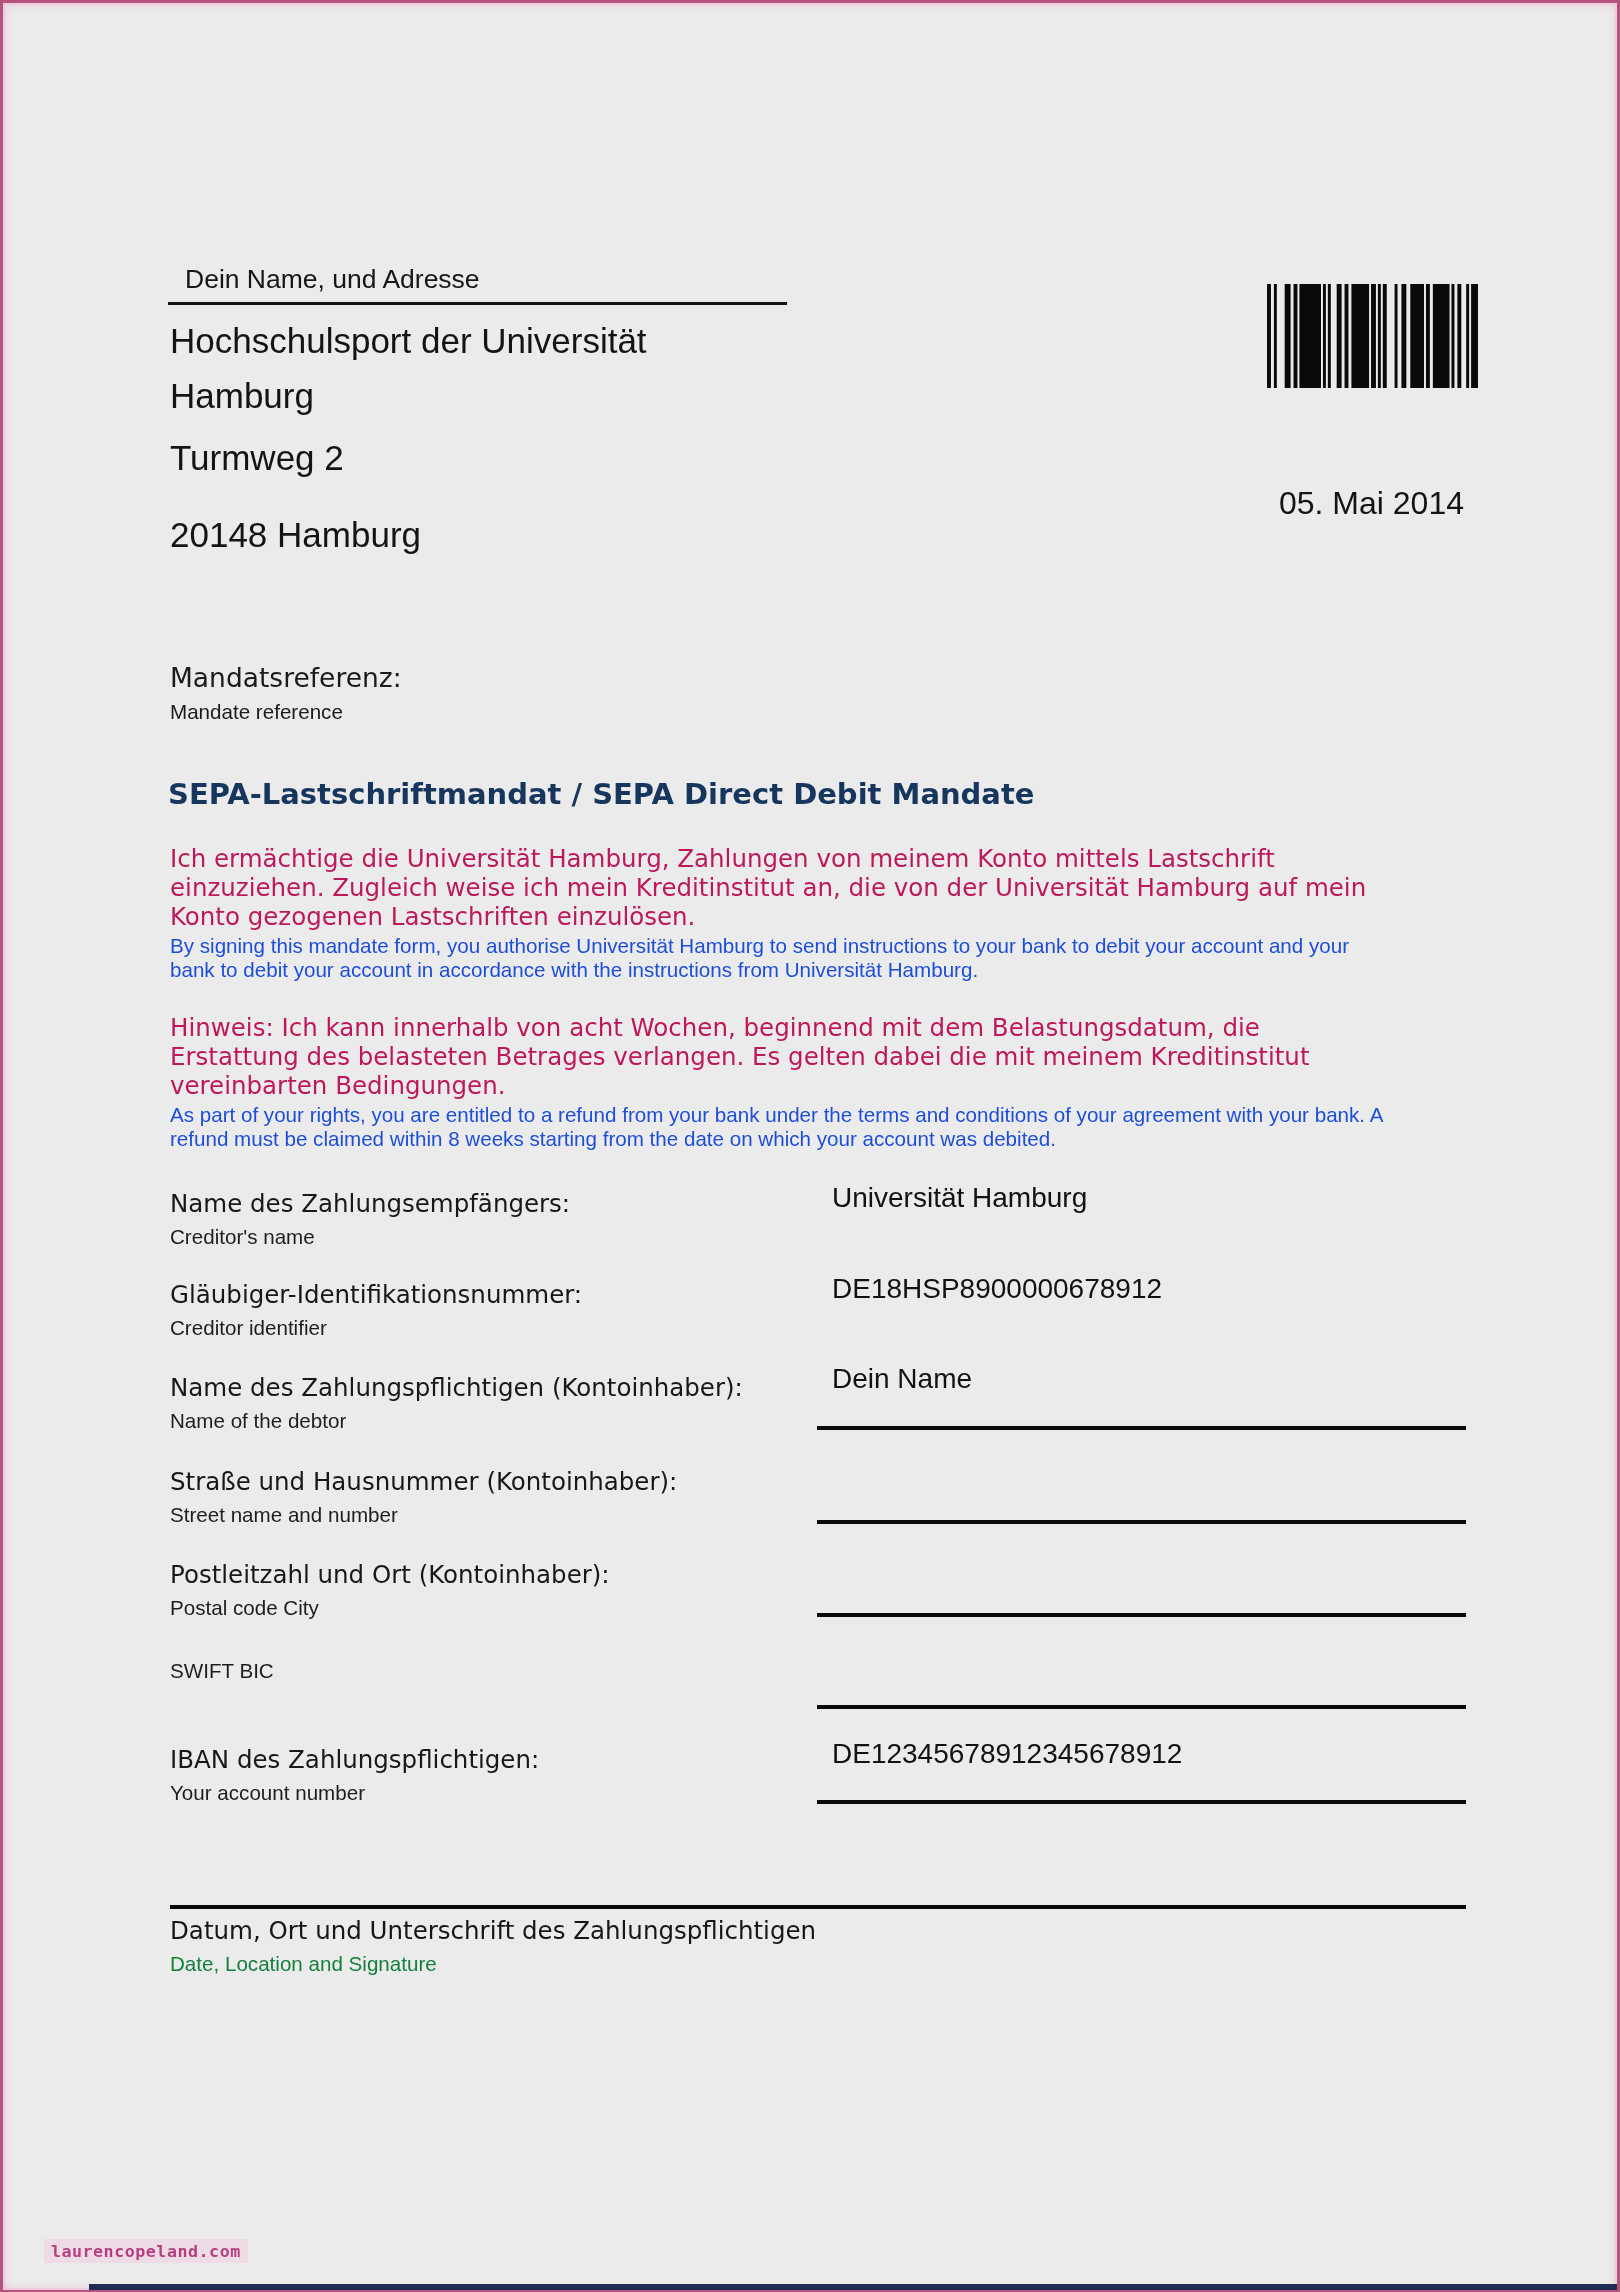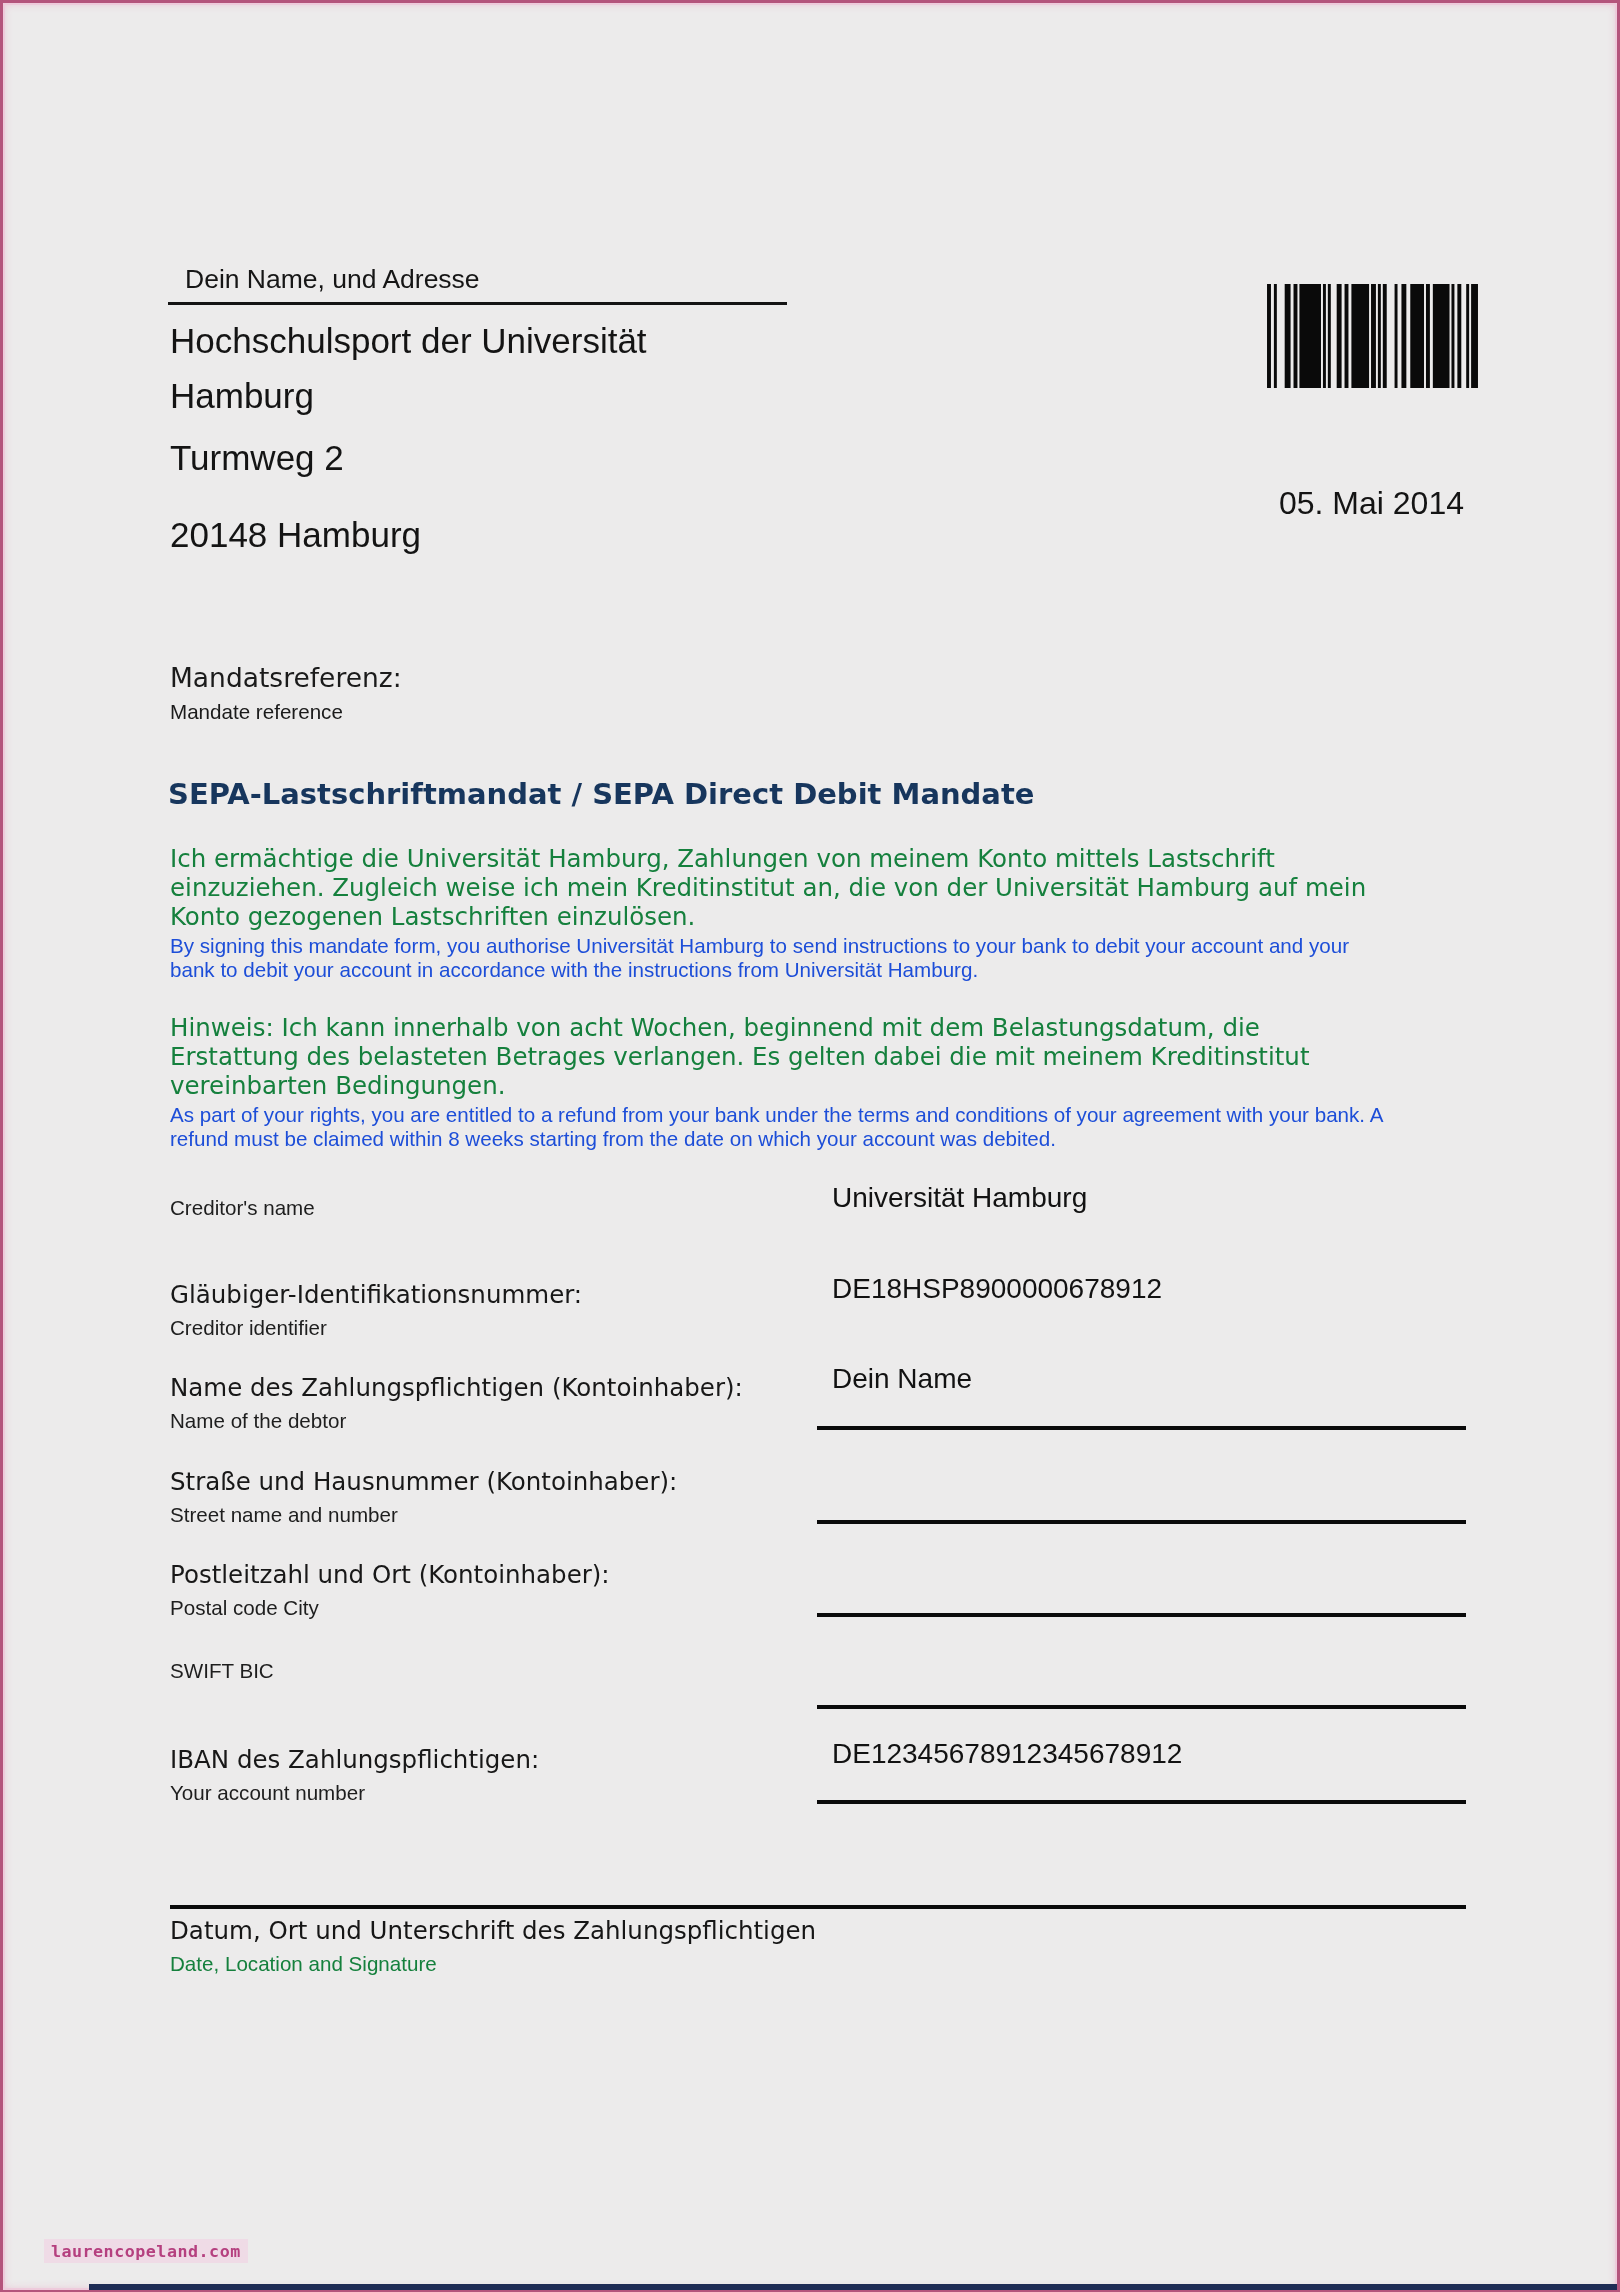--- a/index.html
+++ b/index.html
@@ -22,21 +22,21 @@
   .city{position:absolute;left:167px;top:512px;font:35px "Liberation Sans",sans-serif;color:#141414;}
   .barcode{position:absolute;left:1264px;top:281px;width:211px;height:104px;}
   .date{position:absolute;top:482px;right:153px;font:32px "Liberation Sans",sans-serif;color:#141414;}
   .mref{position:absolute;left:167px;top:659px;}
   .mref-de{font:26.5px "DejaVu Sans",sans-serif;color:#1b1b1b;}
   .mref-en{font:20.6px "Liberation Sans",sans-serif;margin-top:6.9px;color:#1b1b1b;}
   .title{position:absolute;left:165px;top:774px;font:bold 29px "DejaVu Sans",sans-serif;color:#17365d;}
   .para{position:absolute;left:167px;width:1220px;}
   .para1{top:841px;}
   .para2{top:1010px;}
-  .pde{font:24.5px/29px "DejaVu Sans",sans-serif;color:#15803d;}
+  .pde{font:24.5px/29px "DejaVu Sans",sans-serif;color:#be185d;}
   .pen{font:20.6px/24.5px "Liberation Sans",sans-serif;margin-top:2.9px;color:#1d4ed8;}
   .frow{position:absolute;left:167px;width:1304px;}
   .flabel{font:24.5px "DejaVu Sans",sans-serif;color:#181818;}
   .fsub{font:20.6px "Liberation Sans",sans-serif;margin-top:6.9px;color:#1e1e1e;}
   .fvalue{position:absolute;left:662px;top:-6.9px;font:28px "Liberation Sans",sans-serif;color:#121212;white-space:nowrap;}
   .fline{position:absolute;left:647px;top:53px;width:649px;height:3.9px;background:#0a0a0a;}
   .r1{top:1186px;} .r2{top:1277px;} .r3{top:1370px;} .r4{top:1464px;}
   .r5{top:1557px;} .r6{top:1649px;} .r7{top:1742px;}
   .r3 .fvalue{top:-9.8px;}
   .r7 .fline{top:55px;}
@@ -96,20 +96,21 @@
     <div class="pde">Ich ermächtige die Universität Hamburg, Zahlungen von meinem Konto mittels Lastschrift einzuziehen. Zugleich weise ich mein Kreditinstitut an, die von der Universität Hamburg auf mein Konto gezogenen Lastschriften einzulösen.</div>
     <div class="pen">By signing this mandate form, you authorise Universität Hamburg to send instructions to your bank to debit your account and your bank to debit your account in accordance with the instructions from Universität Hamburg.</div>
   </div>
 
   <div class="para para2">
     <div class="pde">Hinweis: Ich kann innerhalb von acht Wochen, beginnend mit dem Belastungsdatum, die Erstattung des belasteten Betrages verlangen. Es gelten dabei die mit meinem Kreditinstitut vereinbarten Bedingungen.</div>
     <div class="pen">As part of your rights, you are entitled to a refund from your bank under the terms and conditions of your agreement with your bank. A refund must be claimed within 8 weeks starting from the date on which your account was debited.</div>
   </div>
 
   <div class="frow r1">
+    <div class="flabel">Name des Zahlungsempfängers:</div>
     <div class="fsub">Creditor's name</div>
     <div class="fvalue">Universität Hamburg</div>
   </div>
 
   <div class="frow r2">
     <div class="flabel">Gläubiger-Identifikationsnummer:</div>
     <div class="fsub">Creditor identifier</div>
     <div class="fvalue">DE18HSP8900000678912</div>
   </div>
 

